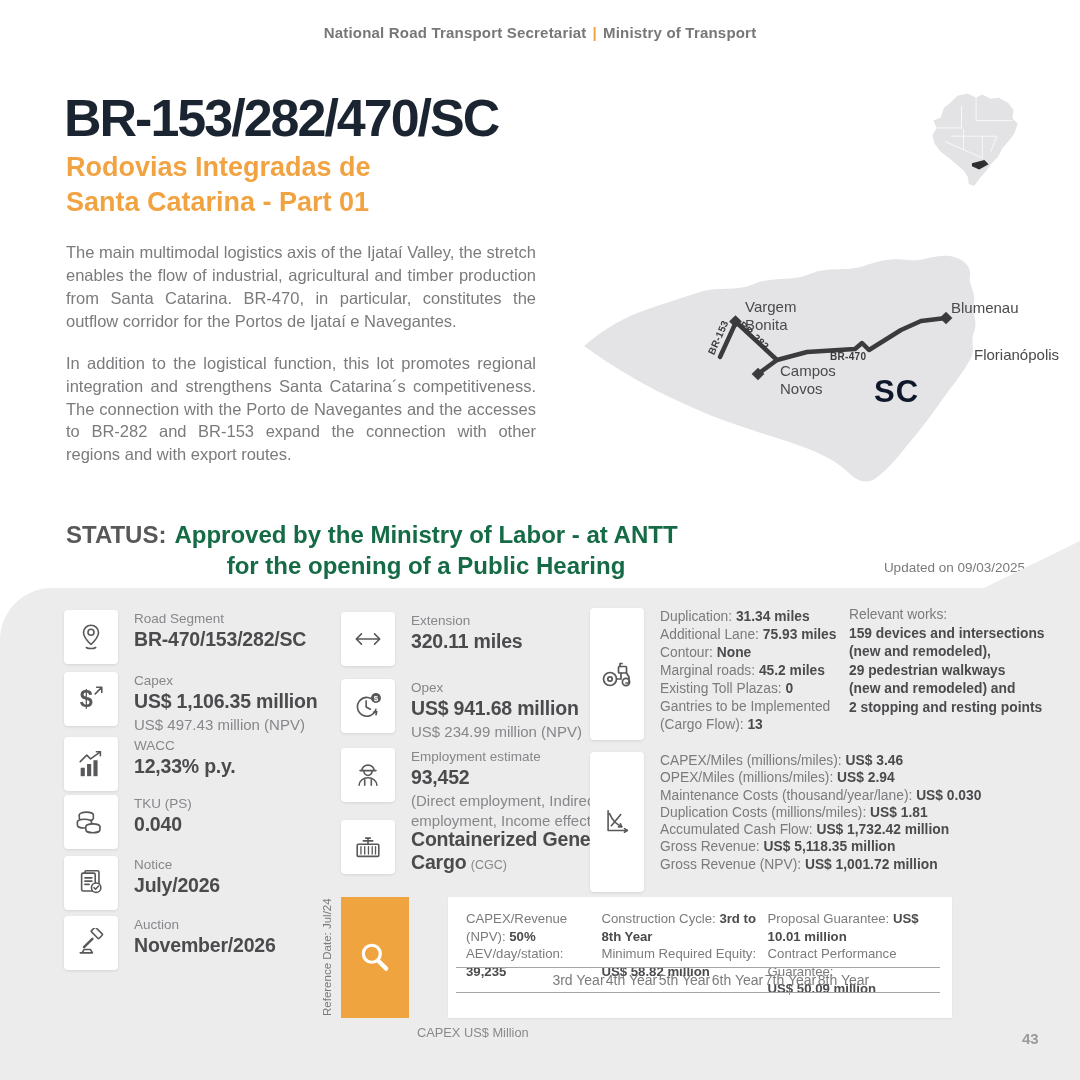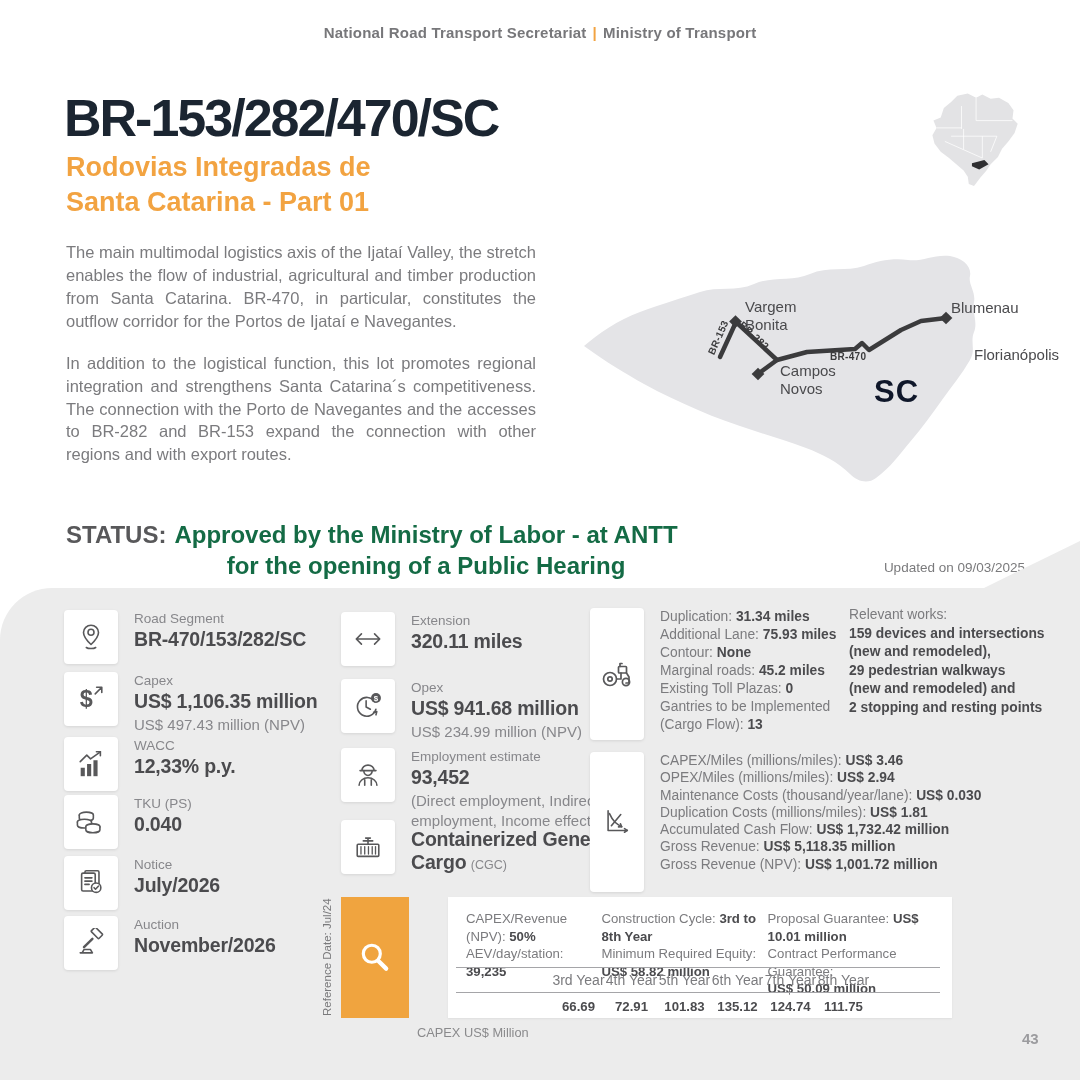--- a/index.html
+++ b/index.html
@@ -409,25 +409,17 @@
   </div>
   <div class="sum-table">
     <div class="t-row t-head">
       <div class="t-cell">3rd Year</div>
       <div class="t-cell">4th Year</div>
       <div class="t-cell">5th Year</div>
       <div class="t-cell">6th Year</div>
       <div class="t-cell">7th Year</div>
       <div class="t-cell">8th Year</div>
     </div>
-    <div class="t-row t-vals">
-      <div class="t-cell">66.69</div>
-      <div class="t-cell">72.91</div>
-      <div class="t-cell">101.83</div>
-      <div class="t-cell">135.12</div>
-      <div class="t-cell">124.74</div>
-      <div class="t-cell">111.75</div>
-    </div>
   </div>
 </div>
 
 <div class="abs caption">CAPEX US$ Million</div>
 <div class="abs page-number">43</div>
 
 </body></html>

